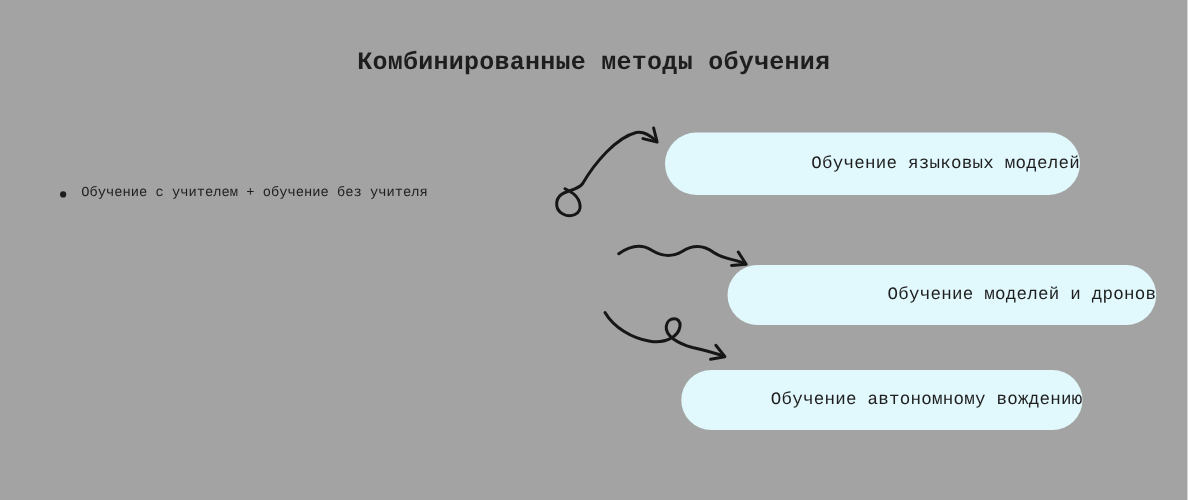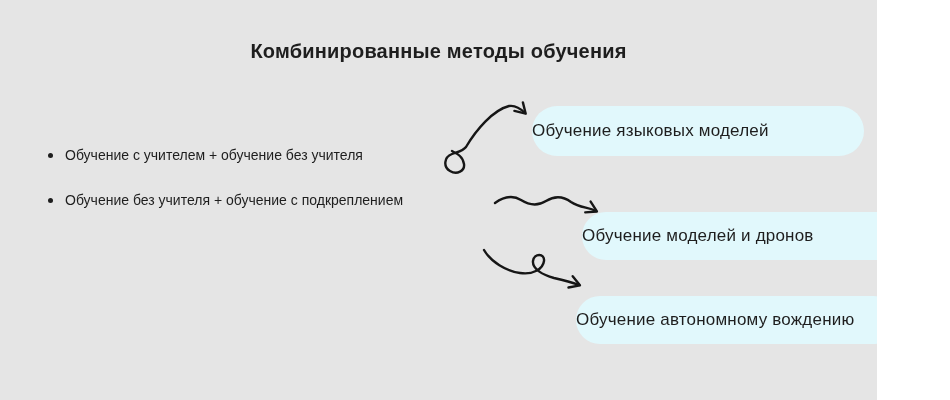--- a/index.html
+++ b/index.html
@@ -7,25 +7,25 @@
     --text: #1e1e1e;
     --arrow: #161616;
   }
   html, body {
     margin: 0;
     padding: 0;
     background: #ffffff;
   }
   .canvas {
     position: relative;
-    width: 877px;
+    width: 950px;
     height: 400px;
-    background: #e5e5e5;
+    background: #a3a3a3;
     overflow: hidden;
-    font-family: Liberation Sans, sans-serif;
+    font-family: Liberation Mono, monospace;
     color: var(--text);
   }
   .title {
     position: absolute;
     top: 39px;
     left: 0;
     right: 0;
     margin: 0;
     text-align: center;
     font-size: 20px;
@@ -40,47 +40,47 @@
     top: 145px;
     margin: 0;
     padding: 0;
     list-style: none;
   }
   .bullets li {
     display: flex;
     align-items: center;
     height: 21px;
     margin-bottom: 24px;
-    font-size: 14px;
+    font-size: 11px;
     line-height: 21px;
     white-space: nowrap;
   }
   .dot {
     flex: none;
     width: 5px;
     height: 5px;
     border-radius: 50%;
     background: var(--text);
     margin-right: 12px;
   }
   .node {
     position: absolute;
     display: flex;
     align-items: center;
-    justify-content: flex-start;
+    justify-content: flex-end;
     background: var(--node-bg);
     border-radius: 26px;
-    font-size: 17px;
+    font-size: 14px;
     letter-spacing: 0.2px;
     color: var(--text);
     white-space: nowrap;
   }
   .node-1 { left: 532px; top: 106px; width: 332px; height: 50px; }
   .node-2 { left: 582px; top: 212px; width: 343px; height: 48px; }
-  .node-3 { left: 576px; top: 296px; width: 321px; height: 48px; }
+  .node-3 { left: 545px; top: 296px; width: 321px; height: 48px; }
   .connectors {
     position: absolute;
     top: 0;
     left: 0;
     width: 950px;
     height: 400px;
     pointer-events: none;
   }
   .arrow {
     fill: none;
@@ -101,24 +101,20 @@
 <body>
 
 <div class="canvas">
 
   <h1 class="title">Комбинированные методы обучения</h1>
 
   <ul class="bullets">
     <li>
       <span class="dot"></span>
       <span>Обучение с учителем + обучение без учителя</span>
-    </li>
-    <li>
-      <span class="dot"></span>
-      <span>Обучение без учителя + обучение с подкреплением</span>
     </li>
   </ul>
 
   <div class="node node-1">
     <span>Обучение языковых моделей</span>
   </div>
   <div class="node node-2">
     <span>Обучение моделей и дронов</span>
   </div>
   <div class="node node-3">

